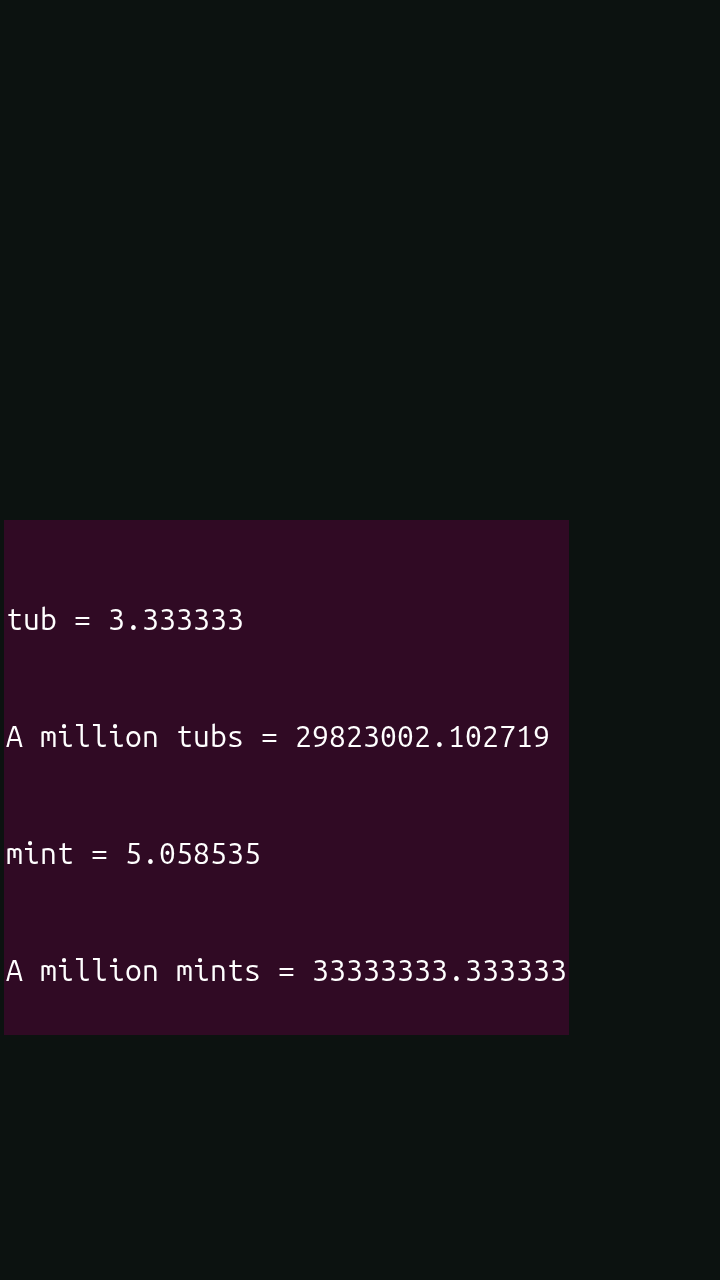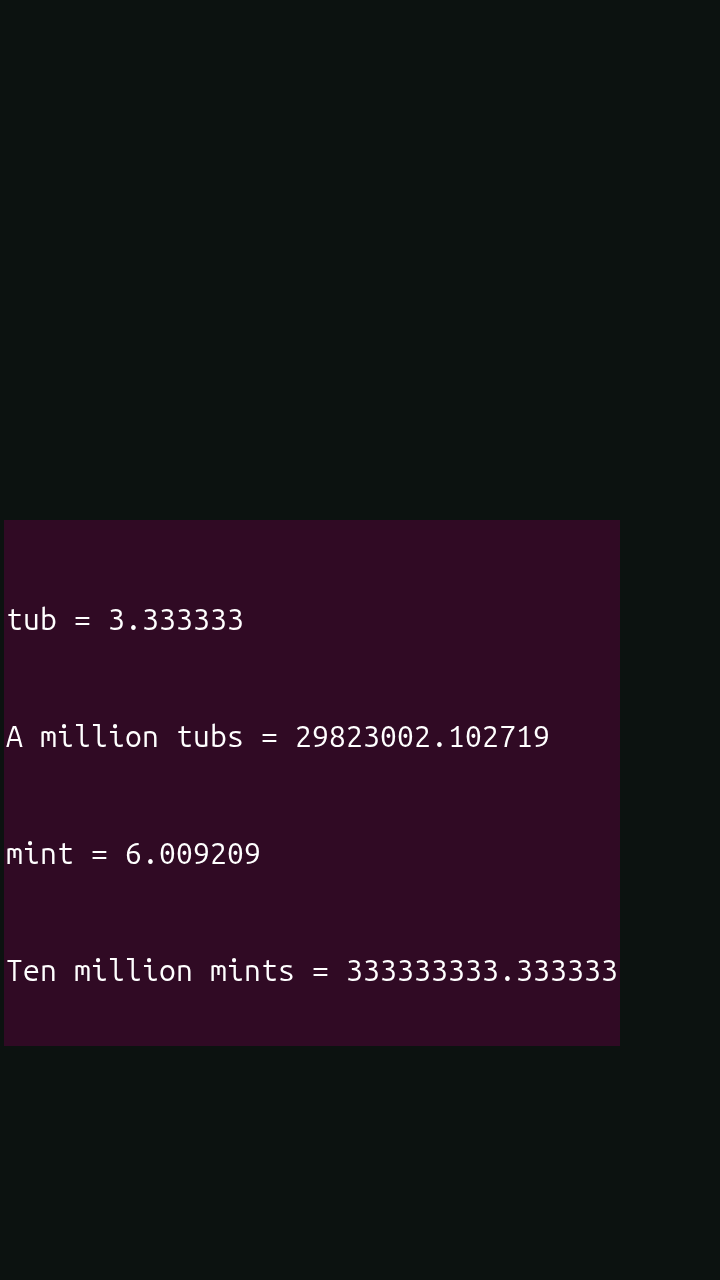--- a/index.html
+++ b/index.html
@@ -15,29 +15,29 @@
     }
     .terminal-block {
       position: absolute;
       left: 4px;
       top: 520px;
       background: #300a24;
       color: #ffffff;
       font-family: "Ubuntu Mono", "DejaVu Sans Mono", "Liberation Mono", monospace;
       font-size: 30px;
       line-height: 39px;
-      padding: 2px 2px 17px 2px;
+      padding: 2px 2px 6px 2px;
       white-space: pre;
       letter-spacing: 0.2px;
     }
     .terminal-line {
       display: block;
     }
   </style>
 </head>
 <body>
 
 <div class="terminal-block">
   <span class="terminal-line">tub = 3.333333</span>
   <span class="terminal-line">A million tubs = 29823002.102719</span>
-  <span class="terminal-line">mint = 6.009209</span>
-  <span class="terminal-line">Ten million mints = 333333333.333333</span>
+  <span class="terminal-line">mint = 5.058535</span>
+  <span class="terminal-line">A million mints = 33333333.333333</span>
 </div>
 
 </body></html>

